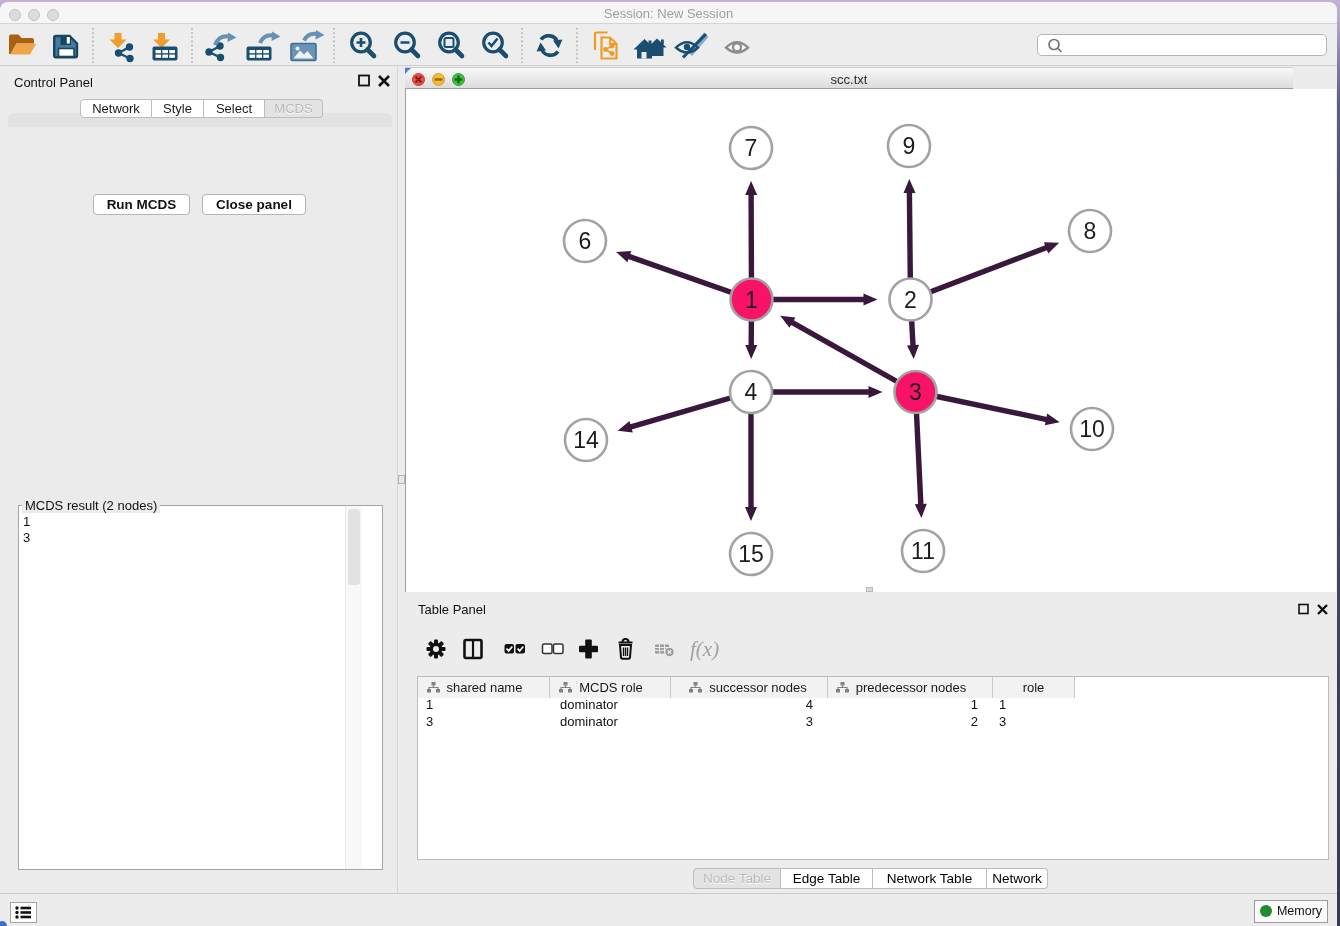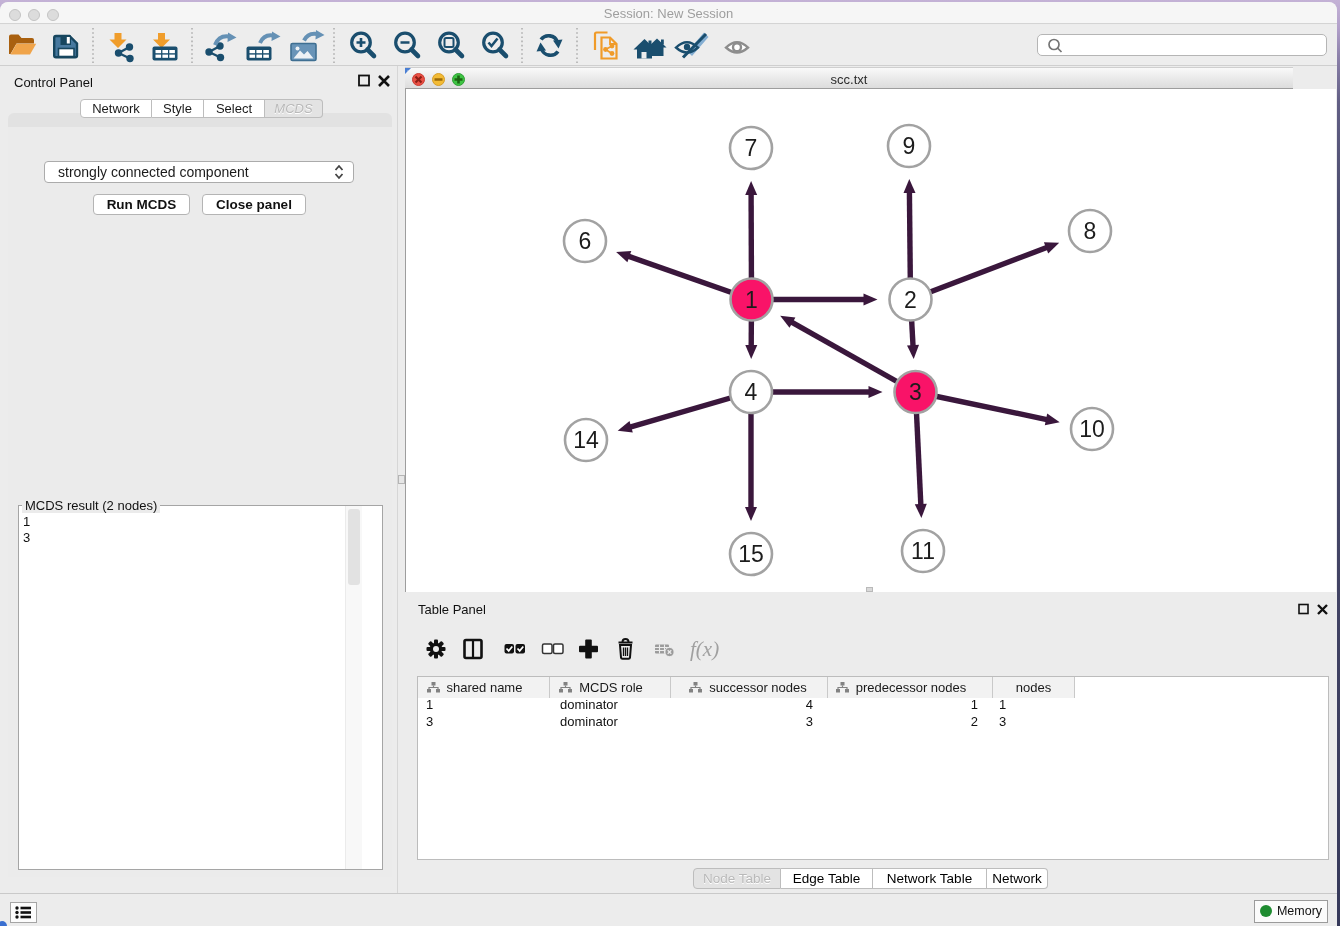--- a/index.html
+++ b/index.html
@@ -248,26 +248,22 @@
 <rect x="1" y="1.5" width="10" height="10" fill="none" stroke="#111" stroke-width="1.8"></rect>
 <path d="M21,2 L31,12 M31,2 L21,12" stroke="#111" stroke-width="2.6"></path>
 </svg>
     <div id="mcds-box">
         <div id="mcds-box-top"></div>
       </div>
     <div class="tabrow" style="left:80px; top:33px; height:19px;">
       <div class="tab first" style="width:72px;">Network</div>
       <div class="tab" style="width:52px;">Style</div>
       <div class="tab" style="width:61px;">Select</div>
-      <div class="tab sel last" style="width:58px;font-style:italic;">MCDS</div>
+      <div class="tab sel last" style="width:58px;">MCDS</div>
     </div>
-    <div id="dropdown">strongly connected component<svg width="12" height="16" viewBox="0 0 12 16" style="position:absolute;right:8px;top:2px;">
-<path d="M2.5,6 L6,2 L9.5,6" stroke="#444" stroke-width="1.8" fill="none"></path>
-<path d="M2.5,10 L6,14 L9.5,10" stroke="#444" stroke-width="1.8" fill="none"></path>
-</svg></div>
     <div class="btn" style="left:93px; top:128px; width:97px;">Run MCDS</div>
     <div class="btn" style="left:202px; top:128px; width:104px;">Close panel</div>
     <div id="groupbox"></div>
     <div id="groupbox-label">MCDS result (2 nodes)</div>
     <div id="result-area">1<br>3</div>
     <div id="result-scroll">
         <div id="result-thumb"></div>
       </div>
   </div>
   <div id="netframe">
@@ -424,21 +420,21 @@
             <rect x="0" y="7" width="4" height="3.5" fill="#828282"></rect>
             <rect x="9" y="7" width="4" height="3.5" fill="#828282"></rect>
             <path d="M6.5,3.5 V5.5 M2,7 V5.5 H11 V7" stroke="#828282" stroke-width="1.2" fill="none"></path>
           </svg>successor nodes</div>
       <div class="thead" style="left:410px; width:165px; padding-right:18px;"><svg width="13" height="11" viewBox="0 0 13 11" style="margin-right:7px;flex:none;">
             <rect x="4.5" y="0" width="4" height="3.5" fill="#828282"></rect>
             <rect x="0" y="7" width="4" height="3.5" fill="#828282"></rect>
             <rect x="9" y="7" width="4" height="3.5" fill="#828282"></rect>
             <path d="M6.5,3.5 V5.5 M2,7 V5.5 H11 V7" stroke="#828282" stroke-width="1.2" fill="none"></path>
           </svg>predecessor nodes</div>
-      <div class="thead" style="left:575px; width:82px;">nodes</div>
+      <div class="thead" style="left:575px; width:82px;">role</div>
       <div class="trow" style="left:8px; top:20px;">1</div>
       <div class="trow" style="left:142px; top:20px;">dominator</div>
       <div class="trow" style="left:255px; top:20px; width:140px; text-align:right;">4</div>
       <div class="trow" style="left:410px; top:20px; width:150px; text-align:right;">1</div>
       <div class="trow" style="left:581px; top:20px;">1</div>
       <div class="trow" style="left:8px; top:37px;">3</div>
       <div class="trow" style="left:142px; top:37px;">dominator</div>
       <div class="trow" style="left:255px; top:37px; width:140px; text-align:right;">3</div>
       <div class="trow" style="left:410px; top:37px; width:150px; text-align:right;">2</div>
       <div class="trow" style="left:581px; top:37px;">3</div>

